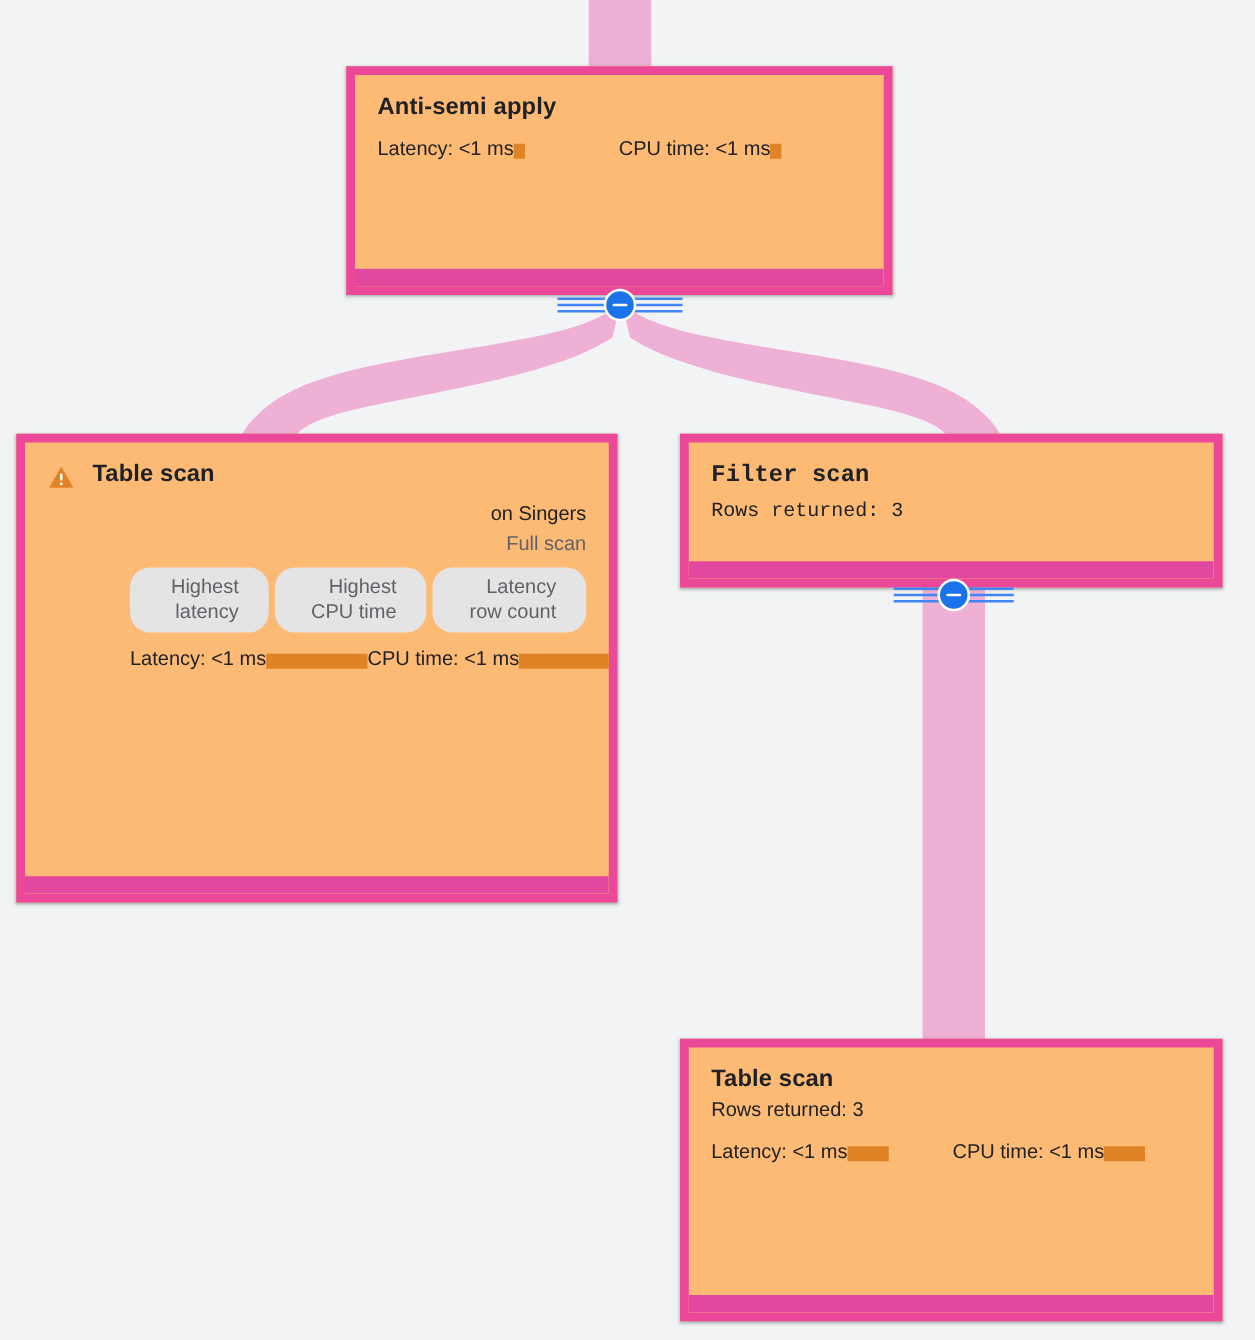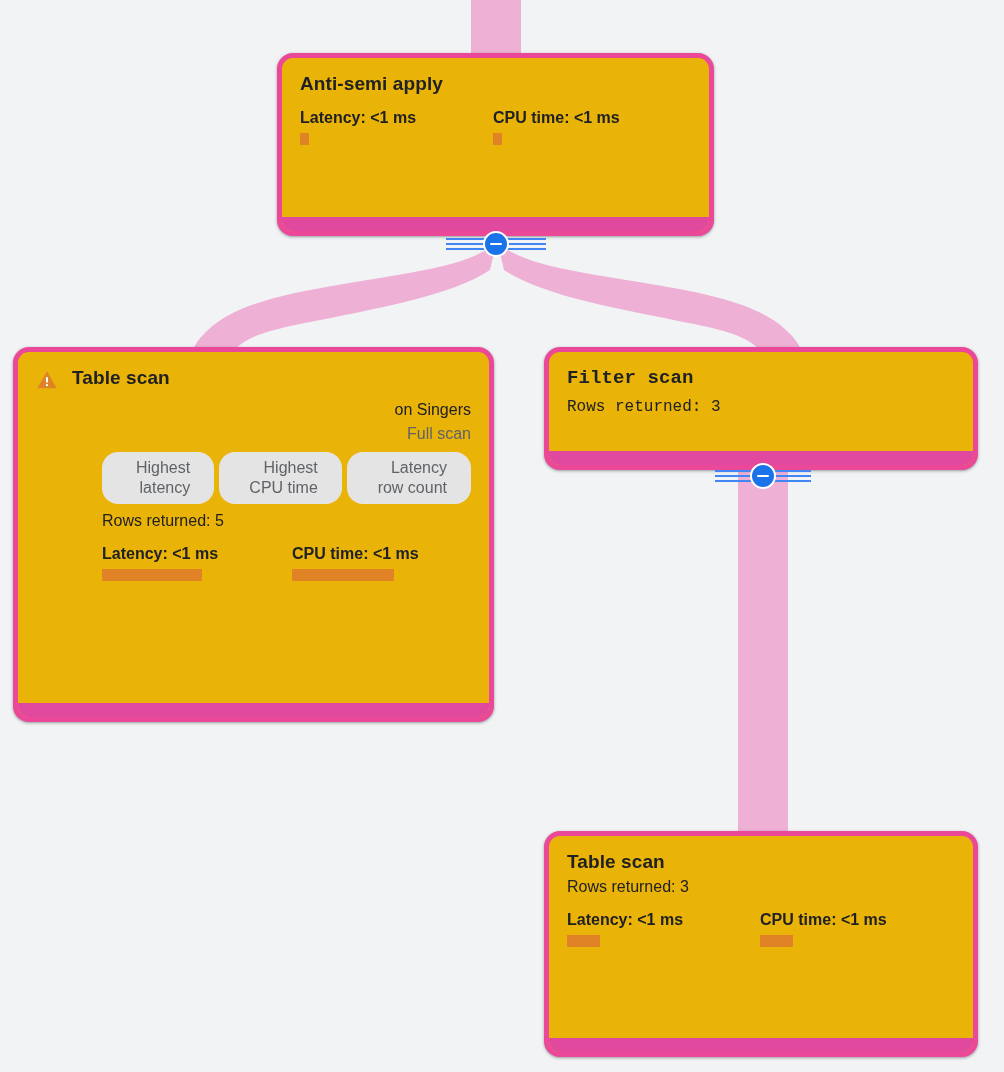--- a/index.html
+++ b/index.html
@@ -27,23 +27,23 @@
     width: 1004px;
     height: 1072px;
     z-index: 1;
     pointer-events: none;
   }
 
   
   .node {
     position: absolute;
     z-index: 3;
-    background: #eab308;
-    border: 5px solid #ec4899;
-    border-radius: 16px;
+    background: #fdba74;
+    border: 7px solid #ec4899;
+    border-radius: 0;
     box-sizing: border-box;
     box-shadow: 0 1px 2px rgba(60,64,67,0.30), 0 1px 3px 1px rgba(60,64,67,0.15);
     overflow: hidden;
     display: flex;
     flex-direction: column;
   }
   .node-body {
     flex: 1 1 auto;
     padding: 14px 18px 12px 18px;
     position: relative;
@@ -105,22 +105,21 @@
     border-radius: 16px;
     padding: 6px 24px;
   }
 
   .metrics {
     margin-top: 12px;
     display: flex;
   }
   .metric {
     display: flex;
-    flex-direction: column;
-    font-weight: bold;
+    flex-direction: row;
   }
   .metric-label {
     font-size: 16px;
     color: #202124;
     line-height: 20px;
     white-space: nowrap;
   }
   .metric-bar {
     margin-top: 5px;
     height: 12px;
@@ -252,21 +251,20 @@
         <div class="node-title">Table scan</div>
       </div>
       <div style="padding-left:66px;">
         <div class="node-sub">on Singers</div>
         <div class="node-sub muted">Full scan</div>
         <div class="chips">
           <div class="chip">Highest latency</div>
           <div class="chip">Highest CPU time</div>
           <div class="chip">Latency row count</div>
         </div>
-        <div class="node-rows">Rows returned: 5</div>
         <div class="metrics">
           <div class="metric" style="width:190px;">
             <div class="metric-label">Latency: &lt;1 ms</div>
             <div class="metric-bar" style="width:100px;"></div>
           </div>
           <div class="metric">
             <div class="metric-label">CPU time: &lt;1 ms</div>
             <div class="metric-bar" style="width:102px;"></div>
           </div>
         </div>

